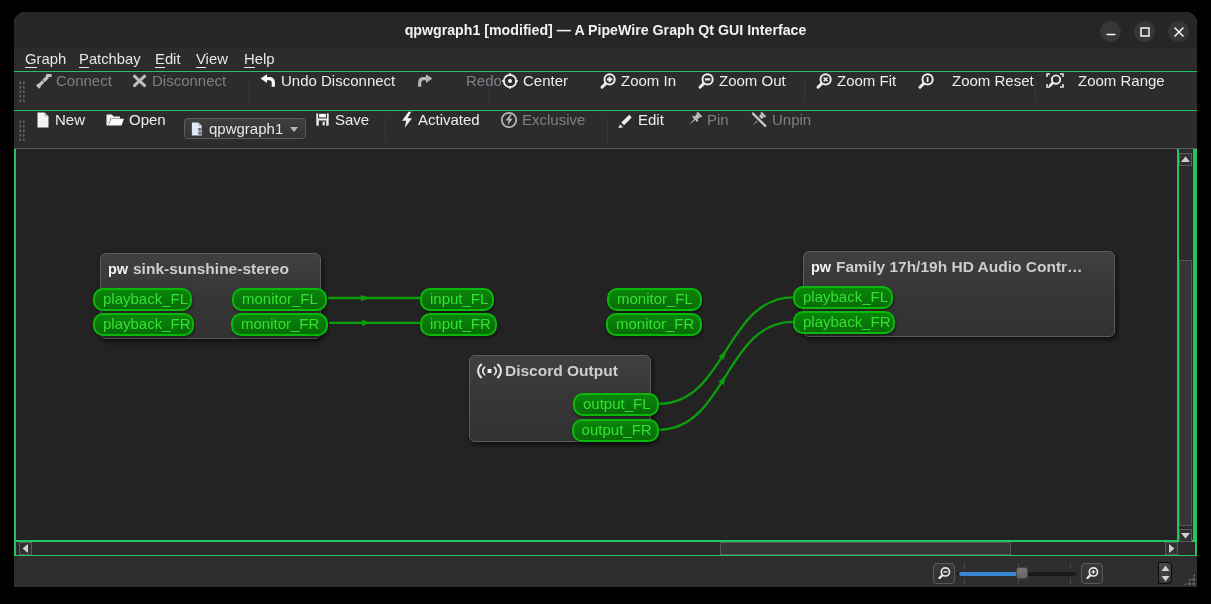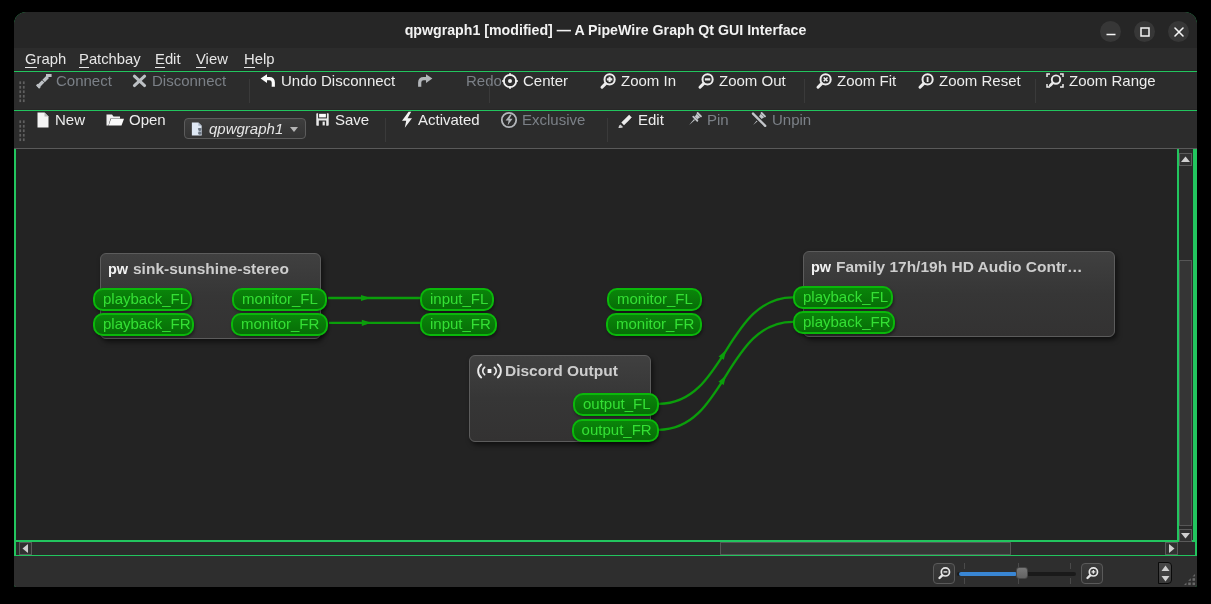--- a/index.html
+++ b/index.html
@@ -21,21 +21,21 @@
 #tb2 { top:99px; height:37px; }
 .handle { position:absolute; left:4px; top:50%; margin-top:-11px; width:7px; height:23px;
   background-image:radial-gradient(circle, #606060 1.1px, transparent 1.3px);
   background-size:3.5px 4.5px; background-position:0.5px 0.5px; }
 .tbtn { position:absolute; top:0; height:100%; display:flex; align-items:flex-start; }
 .tbtn svg { flex:0 0 auto; }
 .tbtn span { font-size:15px; color:#ededed; white-space:nowrap; margin-left:4px; }
 .tbtn.dis span { color:#7b8087; }
 .tsep { position:absolute; top:7px; width:1px; height:24px; background:#232323; border-right:1px solid #3a3a3a; }
 #combo { position:absolute; left:170px; top:7px; width:122px; height:21px; border:1px solid #5c5c5c;
-  border-radius:4px; background:linear-gradient(#3e3e3e,#333); display:flex; align-items:center;font-style:italic; }
+  border-radius:4px; background:linear-gradient(#3e3e3e,#333); display:flex; align-items:center; }
 #combo span { font-size:15px; color:#e6e6e6; margin-left:5px; }
 #combo .arr { position:absolute; right:7px; top:8px; width:0; height:0;
   border-left:4px solid transparent; border-right:4px solid transparent; border-top:5px solid #b5b5b5; }
 #frameline { position:absolute; left:0; top:136px; width:100%; height:1px; background:#5a5a5a; }
 #canvas { position:absolute; left:2px; top:137px; width:1161px; height:391px; background:#232323; overflow:hidden; }
 .node { position:absolute; background:linear-gradient(180deg,#404040,#363636 50%,#333232);
   border:1px solid #5c5c5c; border-radius:6px; box-shadow:2px 3px 5px rgba(0,0,0,0.55); }
 .ntitle { position:absolute; left:7px; top:6px; display:flex; align-items:center;
   color:#cdcdcd; font-size:15.5px; font-weight:bold; white-space:nowrap; }
 .ntitle svg { margin-right:3px; }
@@ -156,30 +156,30 @@
       </div>
     <div class="tsep" style="left:790px;"></div>
     <div class="tbtn" style="left:801px;">
       <svg width="18" height="18" viewBox="0 0 18 18">
           <circle cx="10.6" cy="7.4" r="5.1" fill="none" stroke="#ececec" stroke-width="2"></circle>
           <line x1="6.6" y1="11.6" x2="3" y2="15.2" stroke="#ececec" stroke-width="3" stroke-linecap="round"></line>
           <path d="M8.7,9.3 L12.5,5.5 M8.7,5.5 L12.5,9.3" stroke="#ececec" stroke-width="1.6"></path>
         </svg>
       <span>Zoom Fit</span>
       </div>
-    <div class="tbtn" style="left:903px;">
+    <div class="tbtn" style="left:903px;gap:13px;">
       <svg width="18" height="18" viewBox="0 0 18 18">
           <circle cx="10.6" cy="7.4" r="5.1" fill="none" stroke="#ececec" stroke-width="2"></circle>
           <line x1="6.6" y1="11.6" x2="3" y2="15.2" stroke="#ececec" stroke-width="3" stroke-linecap="round"></line>
           <path d="M10.6,4.9 V9.9" stroke="#ececec" stroke-width="1.8"></path>
         </svg>
       <span>Zoom Reset</span>
       </div>
     <div class="tsep" style="left:1021px;"></div>
-    <div class="tbtn" style="left:1031px;">
+    <div class="tbtn" style="left:1031px;gap:9px;">
       <svg width="20" height="18" viewBox="0 0 20 18">
           <path d="M2,5 V2 H5 M15,2 H18 V5 M18,12 V15 H15 M5,15 H2 V12" fill="none" stroke="#ececec" stroke-width="1.5"></path>
           <circle cx="11" cy="7.6" r="4.2" fill="none" stroke="#ececec" stroke-width="1.9"></circle>
           <line x1="7.7" y1="11" x2="5.2" y2="13.5" stroke="#ececec" stroke-width="2.6" stroke-linecap="round"></line>
         </svg>
       <span>Zoom Range</span>
       </div>
   </div>
   <div class="toolbar" id="tb2">
     <div class="handle"></div>

